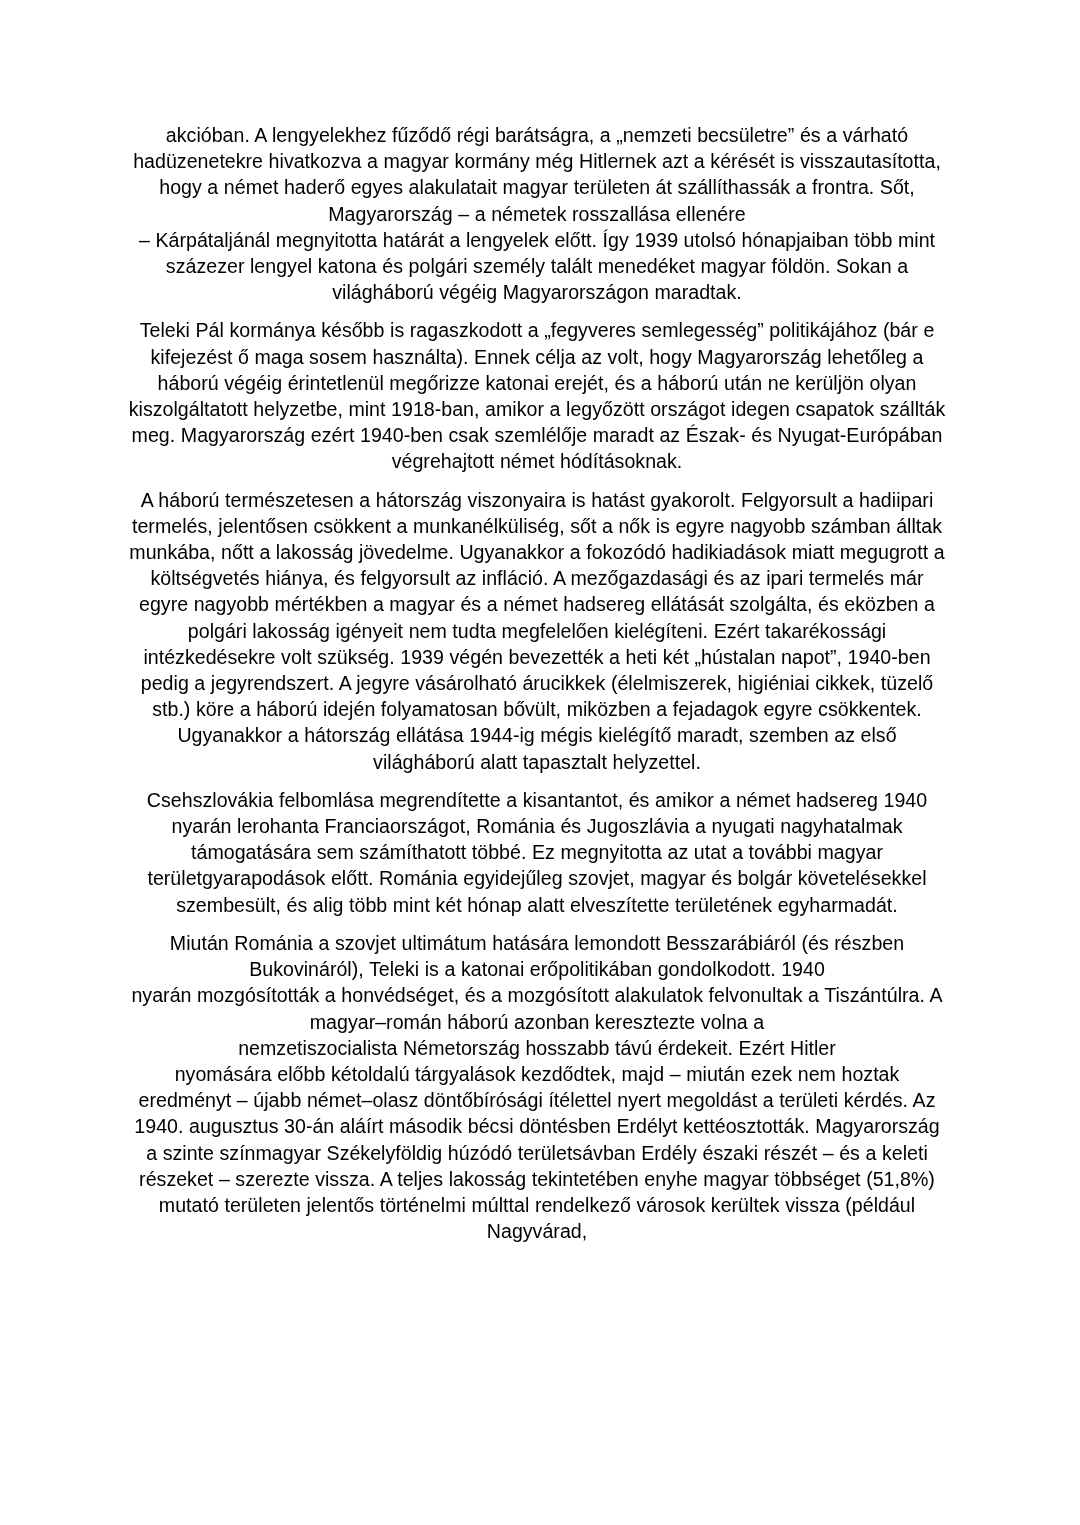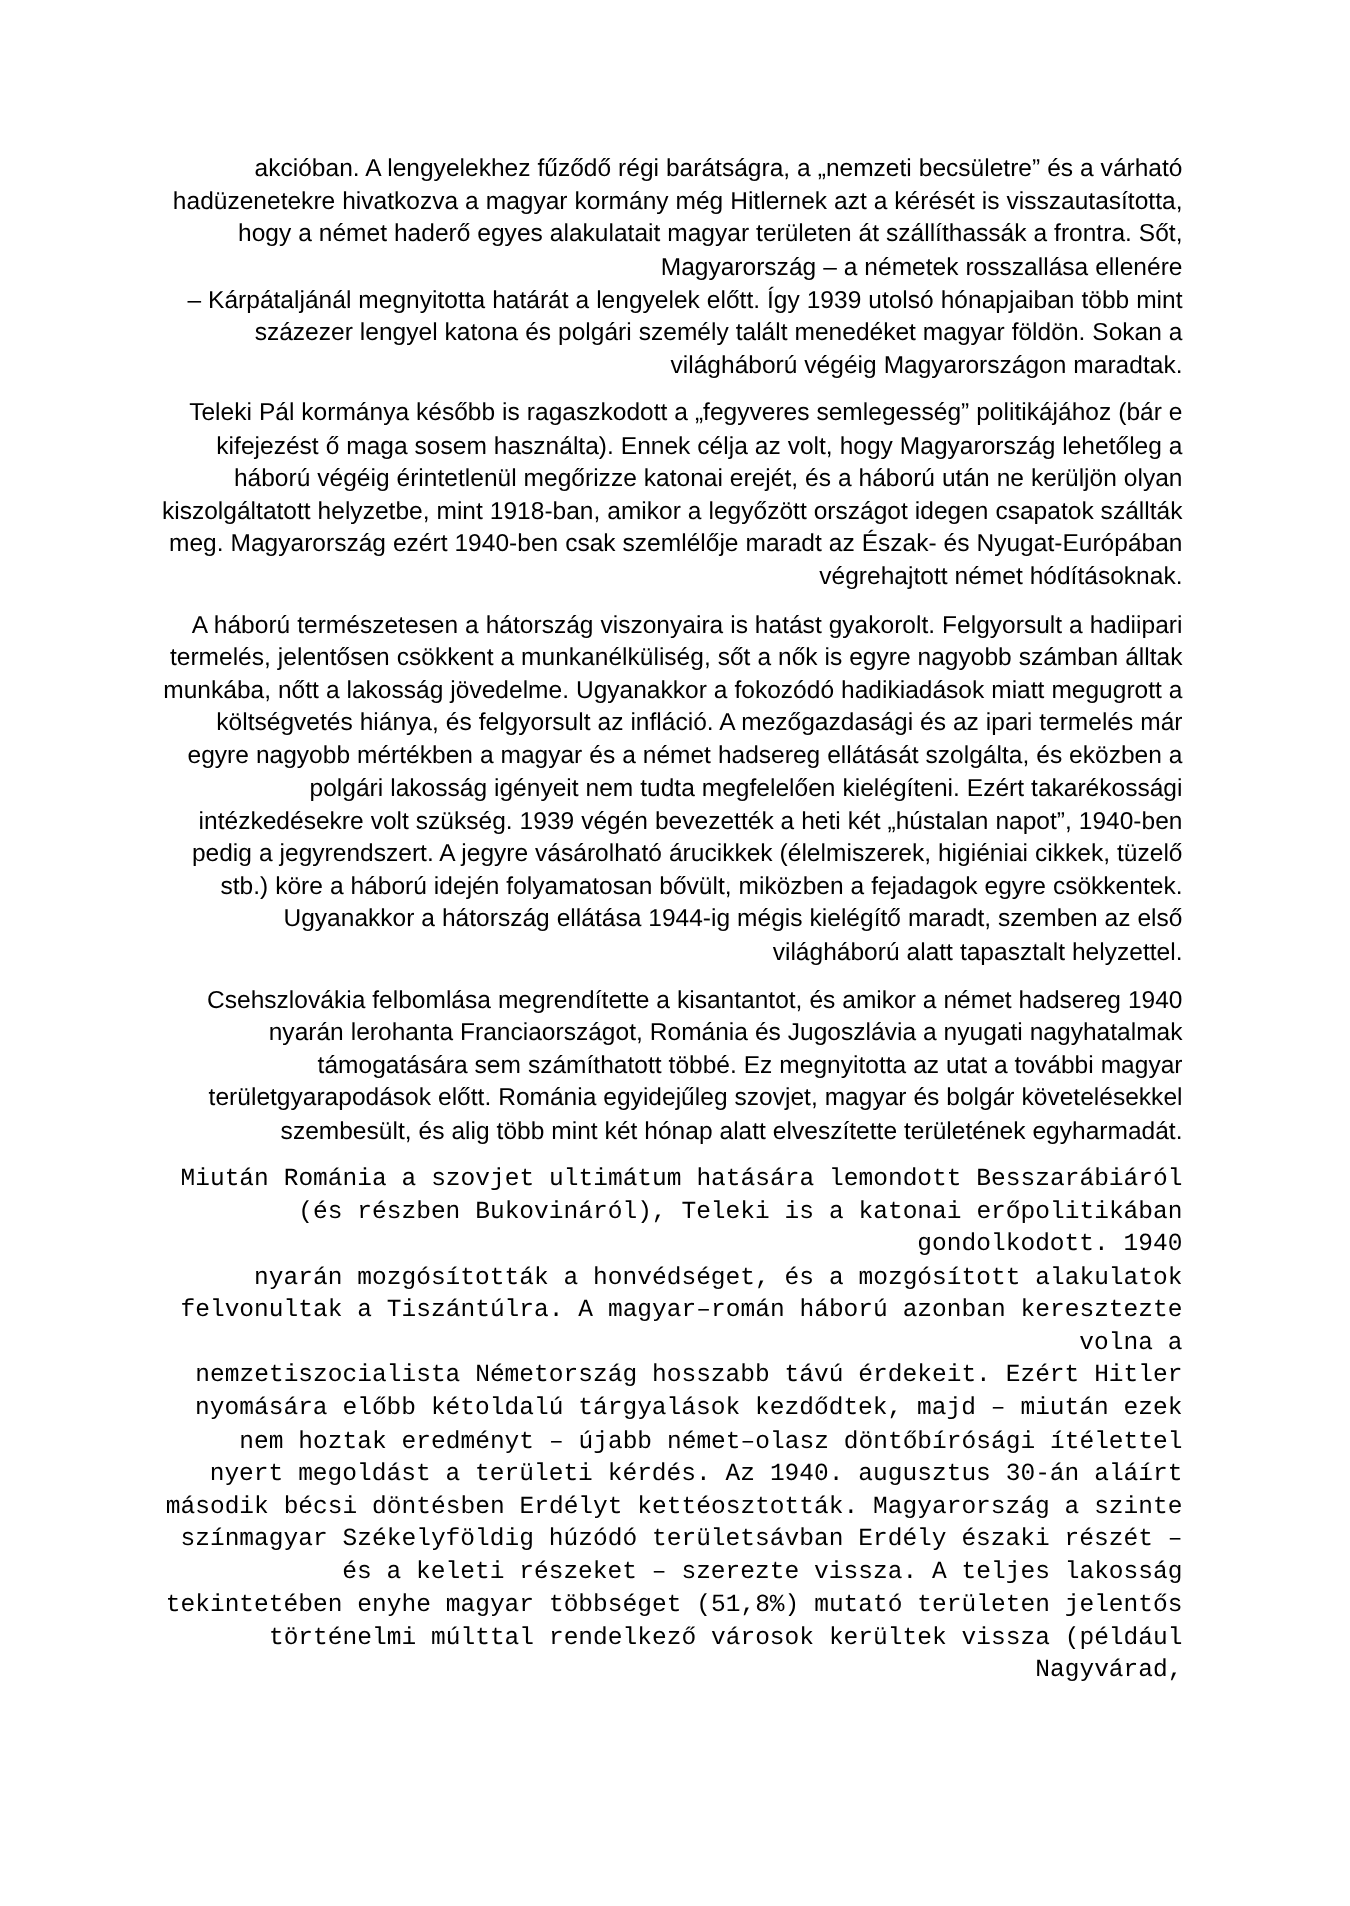--- a/index.html
+++ b/index.html
@@ -27,28 +27,27 @@
     position: absolute;
     left: 128px;
     top: 122px;
     width: 818px;
   }
   .para {
     margin: 0 0 12px 0;
     font-size: 19.6px;
     line-height: 26.2px;
     color: #000000;
-    text-align: right;
+    text-align: center;
     word-spacing: 0.1px;
     letter-spacing: 0.02px;
     white-space: pre-line;
   }
   .para:last-child {
     margin-bottom: 0;
-    font-family: Liberation Mono, monospace;
   }
 </style>
 </head>
 <body>
 
 <div class="page">
   <div class="doc-body">
 
     <p class="para">akcióban. A lengyelekhez fűződő régi barátságra, a „nemzeti becsületre” és a várható hadüzenetekre hivatkozva a magyar kormány még Hitlernek azt a kérését is visszautasította, hogy a német haderő egyes alakulatait magyar területen át szállíthassák a frontra. Sőt, Magyarország – a németek rosszallása ellenére
 – Kárpátaljánál megnyitotta határát a lengyelek előtt. Így 1939 utolsó hónapjaiban több mint százezer lengyel katona és polgári személy talált menedéket magyar földön. Sokan a világháború végéig Magyarországon maradtak.</p>

